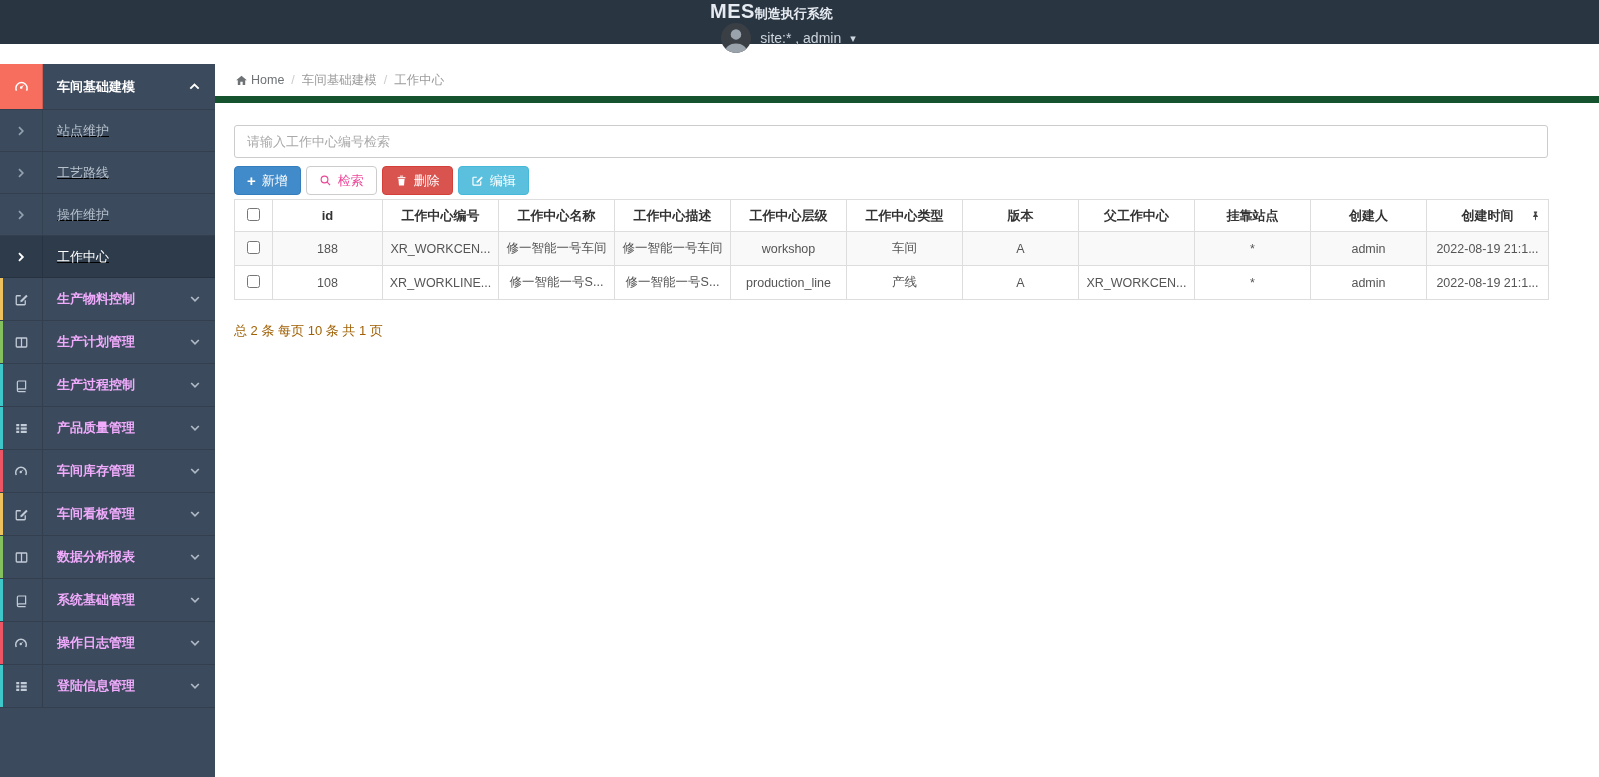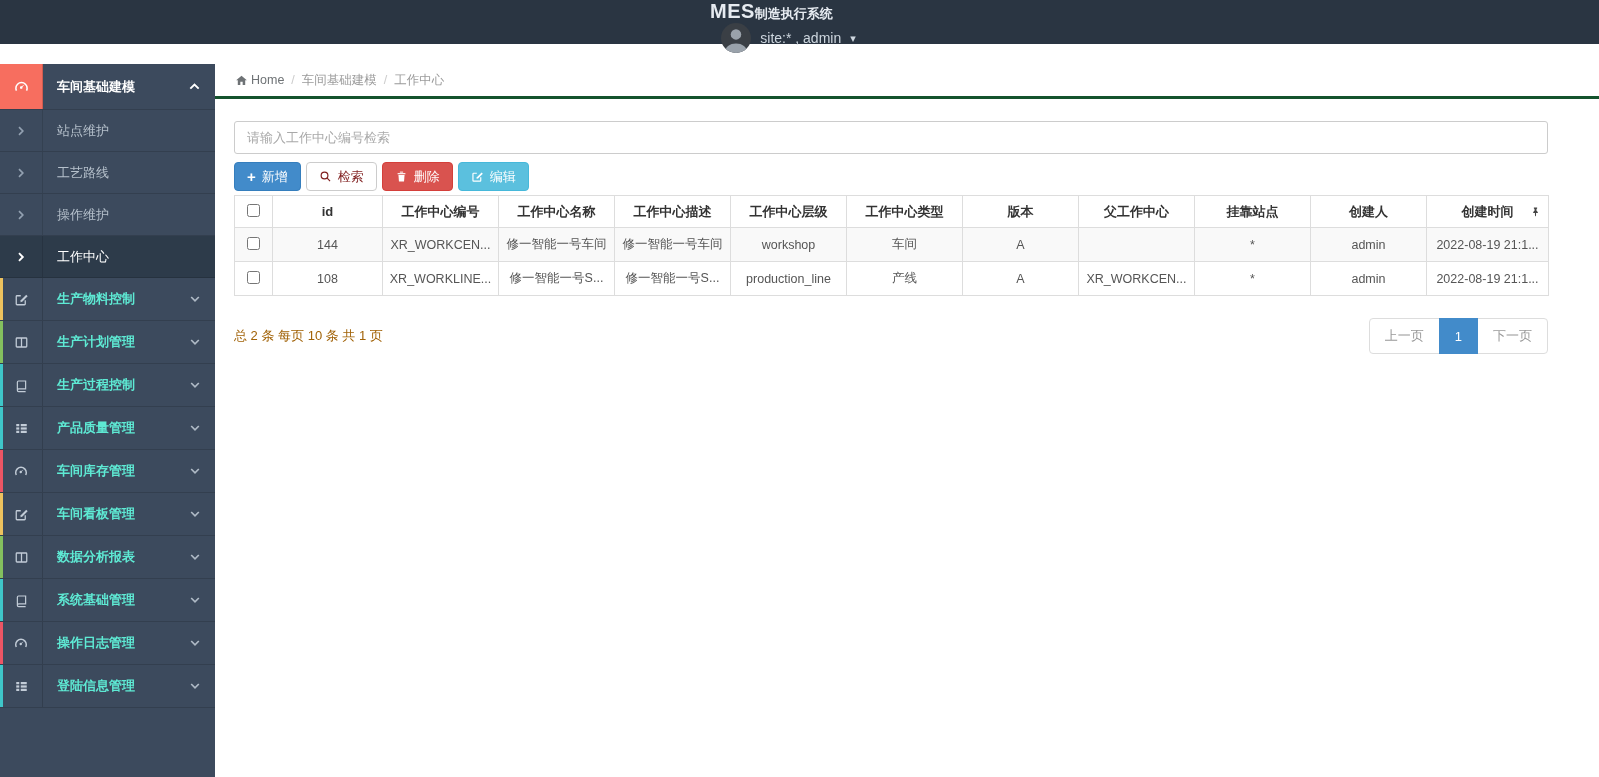--- a/index.html
+++ b/index.html
@@ -19,51 +19,51 @@
   .main { display: flex; height: 733px; margin-top: 20px; }
   aside { width: 215px; flex: none; background: #3c4a5d; }
   .content { flex: 1; background: #fff; min-width: 0; }
 
   
   .m-item { display: flex; align-items: center; border-bottom: 1px solid rgba(0,0,0,.14); position: relative; cursor: pointer; }
   .icon-cell { width: 43px; align-self: stretch; flex: none; display: flex; align-items: center; justify-content: center; border-right: 1px solid rgba(0,0,0,.16); color: #c2ccd7; }
   .menu-root { height: 46px; }
   .menu-root .icon-cell { color: #fff; }
   .menu-root .label { color: #fff; font-size: 13px; font-weight: bold; padding-left: 14px; flex: 1; }
-  .sub-item { height: 42px; background: #3c4a5d; }
+  .sub-item { height: 42px; background: #3c4a5d; text-decoration: underline; }
   .sub-item .icon-cell { border-right: 1px solid rgba(0,0,0,.12); color: #93a1b1; }
   .sub-item .label { color: #b6c1cc; font-size: 13px; padding-left: 14px; flex: 1; }
   .sub-item.active { background: #2d3b4a; }
   .sub-item.active .label { color: #fff; }
   .sub-item.active .icon-cell { color: #fff; }
   .menu-section { height: 43px; }
   .strip { position: absolute; left: 0; top: 0; bottom: 0; width: 3px; }
   .menu-section .icon-cell { color: #c2ccd7; }
-  .menu-section .label { color: #5eead4; font-size: 13px; font-weight: bold; padding-left: 14px; flex: 1; }
+  .menu-section .label { color: #f0abfc; font-size: 13px; font-weight: bold; padding-left: 14px; flex: 1; }
   .chev { margin-right: 15px; color: #aeb9c5; display: inline-flex; }
   .chev.up svg { transform: rotate(-90deg); }
   .chev.down svg { transform: rotate(90deg); }
   .menu-root .chev { color: #fff; }
 
   
-  .breadcrumb-bar { height: 34px; display: flex; align-items: center; padding: 16px 20px; border-bottom: 3px solid #14532d; background: #fff; font-size: 12.5px; color: #999; gap: 7px; }
+  .breadcrumb-bar { height: 34px; display: flex; align-items: center; padding: 16px 20px; border-bottom: 7px solid #14532d; background: #fff; font-size: 12.5px; color: #999; gap: 7px; }
   .crumb-home { color: #6e7275; display: inline-flex; align-items: center; gap: 3px; cursor: pointer; }
   .crumb-sep { color: #ccc; }
   .crumb { color: #9a9a9a; }
 
   
   .page { padding: 22px 51px 0 19px; }
   .search-input { width: 100%; height: 33px; border: 1px solid #ccc; border-radius: 3px; padding: 0 12px; font-size: 13px; color: #555; outline: none; font-family: inherit; }
   .search-input::placeholder { color: #a9a9a9; }
 
   .toolbar { margin-top: 8px; display: flex; gap: 5px; }
   .btn { height: 29px; padding: 0 12px; border-radius: 4px; font-size: 13px; display: inline-flex; align-items: center; gap: 6px; border: 1px solid transparent; color: #fff; cursor: pointer; font-family: inherit; }
   .btn-add { border-color: #357ebd; }
   .btn-add .plus { font-weight: bold; font-size: 15px; line-height: 1; }
-  .btn-search { background: #fff; border-color: #ccc; color: #7f1d1d; }
+  .btn-search { background: #fff; border-color: #ccc; color: #ec4899; }
   .btn-del { border-color: #d43f3a; }
   .btn-edit { border-color: #46b8da; }
 
   
   table { margin-top: 4px; width: 100%; border-collapse: collapse; table-layout: fixed; padding-left: 41px; }
   th, td { border: 1px solid #ddd; text-align: center; overflow: hidden; white-space: nowrap; }
   th { height: 32px; font-size: 13px; color: #333; font-weight: bold; position: relative; }
   td { height: 34px; font-size: 12.5px; color: #555; }
   tr.striped td { background: #f9f9f9; }
   .pin { position: absolute; right: 7px; top: 50%; transform: translateY(-50%); color: #444; cursor: pointer; display: inline-flex; }
@@ -388,21 +388,21 @@
                 <svg viewBox="0 0 20 20" width="11" height="11" fill="currentColor">
                     <path d="M7 2h6v1.5L11.8 4.6v3.2l2.4 2.4v1.4H11v4.6L10 18l-1-1.8v-4.6H5.8v-1.4l2.4-2.4V4.6L7 3.5z"></path>
                   </svg>
               </span>
             </th>
           </tr>
         </thead>
         <tbody>
           <tr class="striped">
             <td><input type="checkbox" style=""></td>
-            <td>144</td>
+            <td>188</td>
             <td>XR_WORKCEN...</td>
             <td>修一智能一号车间</td>
             <td>修一智能一号车间</td>
             <td>workshop</td>
             <td>车间</td>
             <td>A</td>
             <td></td>
             <td>*</td>
             <td>admin</td>
             <td>2022-08-19 21:1...</td>
@@ -419,21 +419,16 @@
             <td>XR_WORKCEN...</td>
             <td>*</td>
             <td>admin</td>
             <td>2022-08-19 21:1...</td>
           </tr>
         </tbody>
       </table>
 
       <div class="table-footer">
         <span class="summary">总 2 条 每页 10 条 共 1 页</span>
-        <div class="pager">
-          <button class="page-btn">上一页</button>
-          <button class="page-btn active" style="background-color: rgb(66, 139, 202);">1</button>
-          <button class="page-btn">下一页</button>
-        </div>
       </div>
     </div>
   </section>
 </div>
 
 </body></html>

